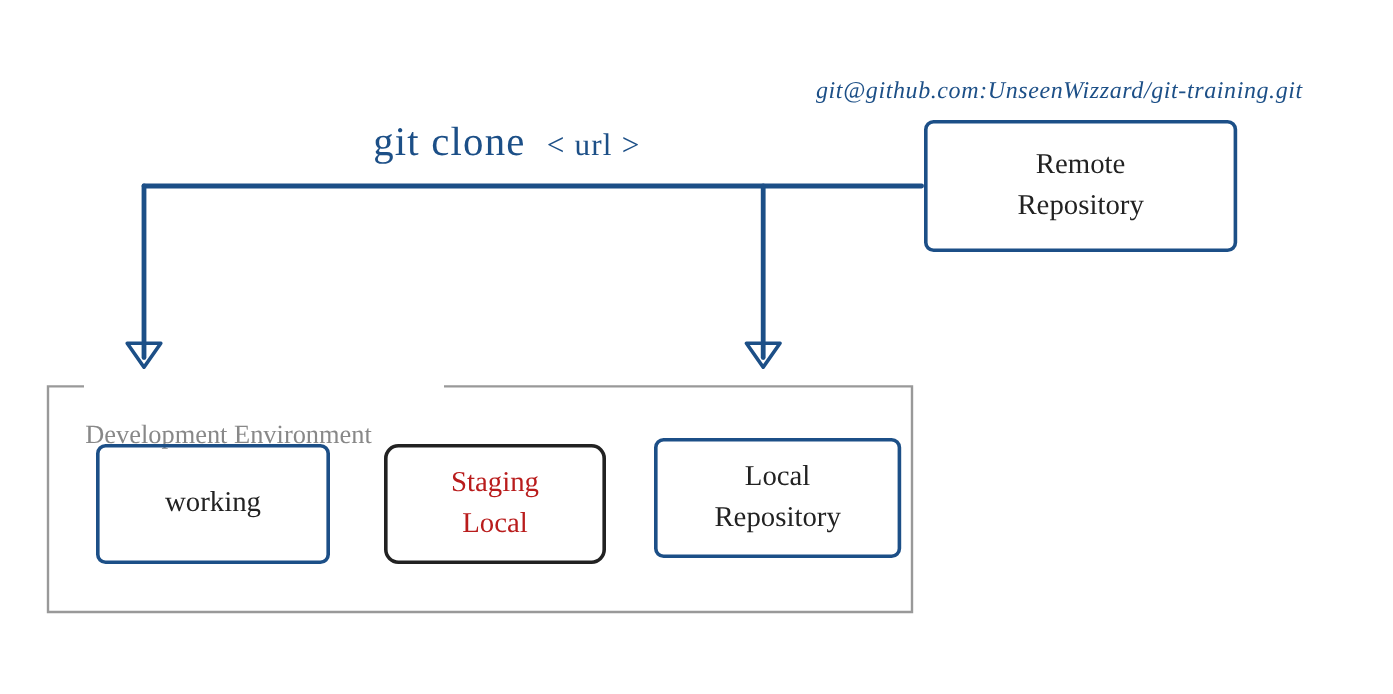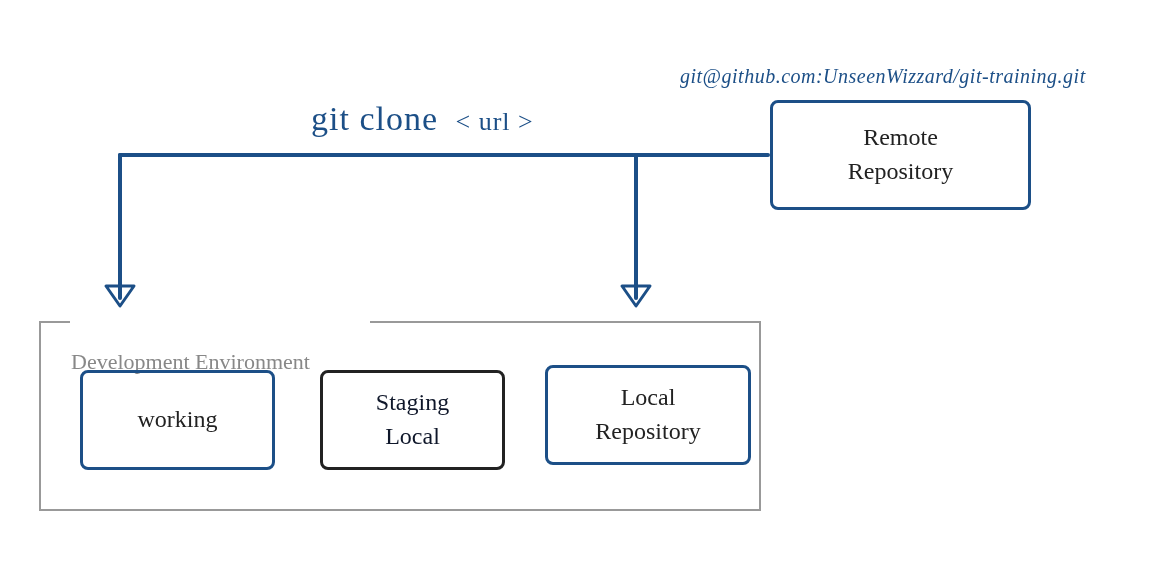--- a/index.html
+++ b/index.html
@@ -20,21 +20,21 @@
     display: flex;
     flex-direction: column;
     align-items: center;
     justify-content: center;
     text-align: center;
     line-height: 1.4;
     font-size: 24px;
     padding: 8px;
   }
   .box-blue { border-color: #1c4f87; color: #222; }
-  .box-black { border-color: #222; color: #0f172a; }
+  .box-black { border-color: #222; color: #b91c1c; border-radius: 12px; }
 
   .url-label {
     position: absolute;
     font-size: 20px;
     font-style: italic;
     letter-spacing: 0.5px;
   }
 
   .cmd-label {
     position: absolute;

